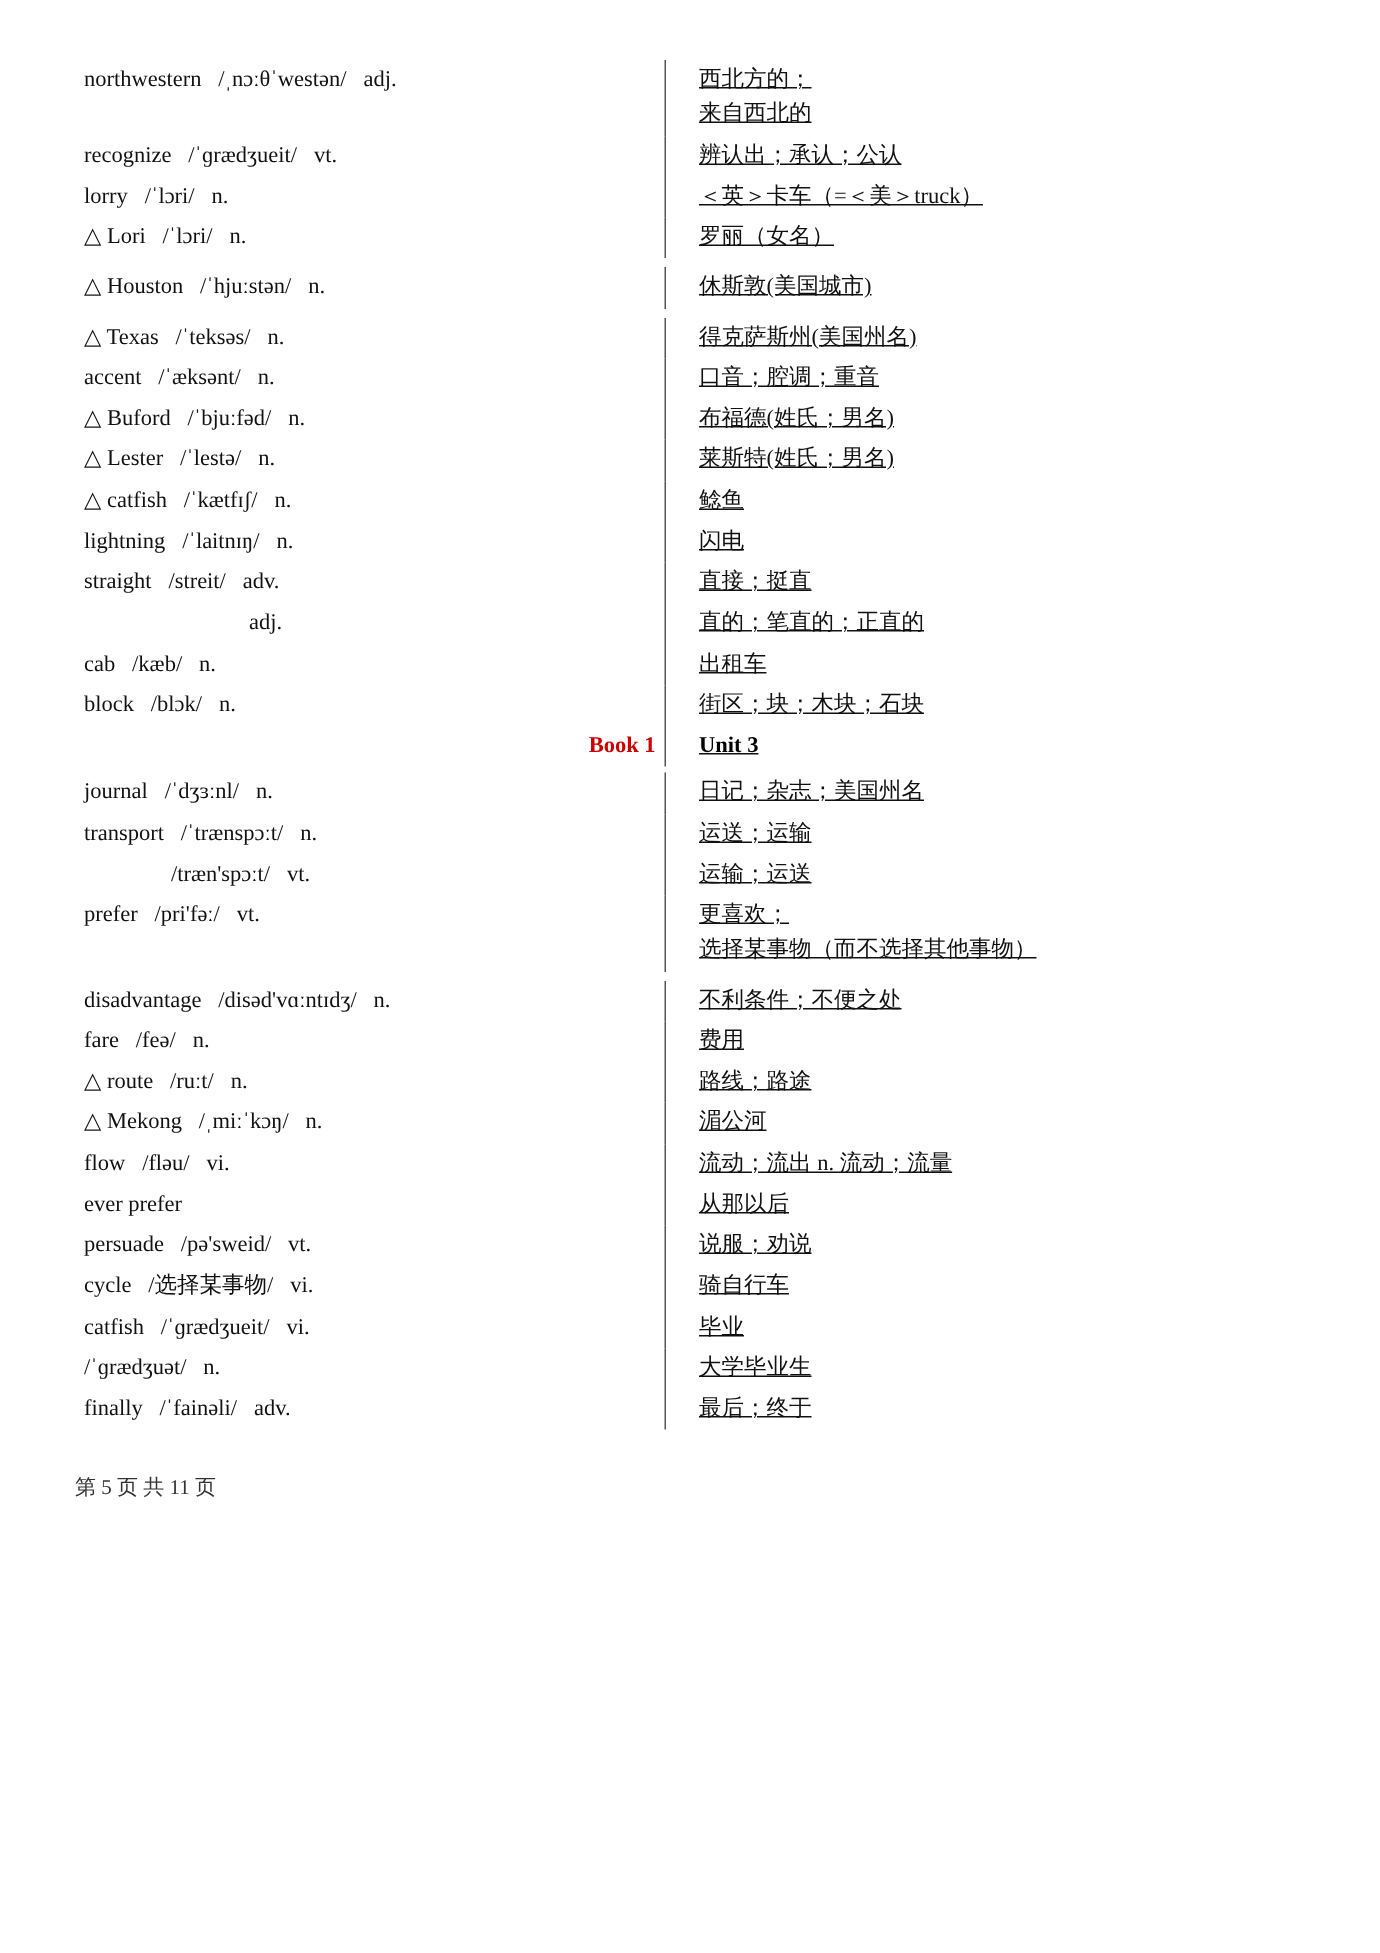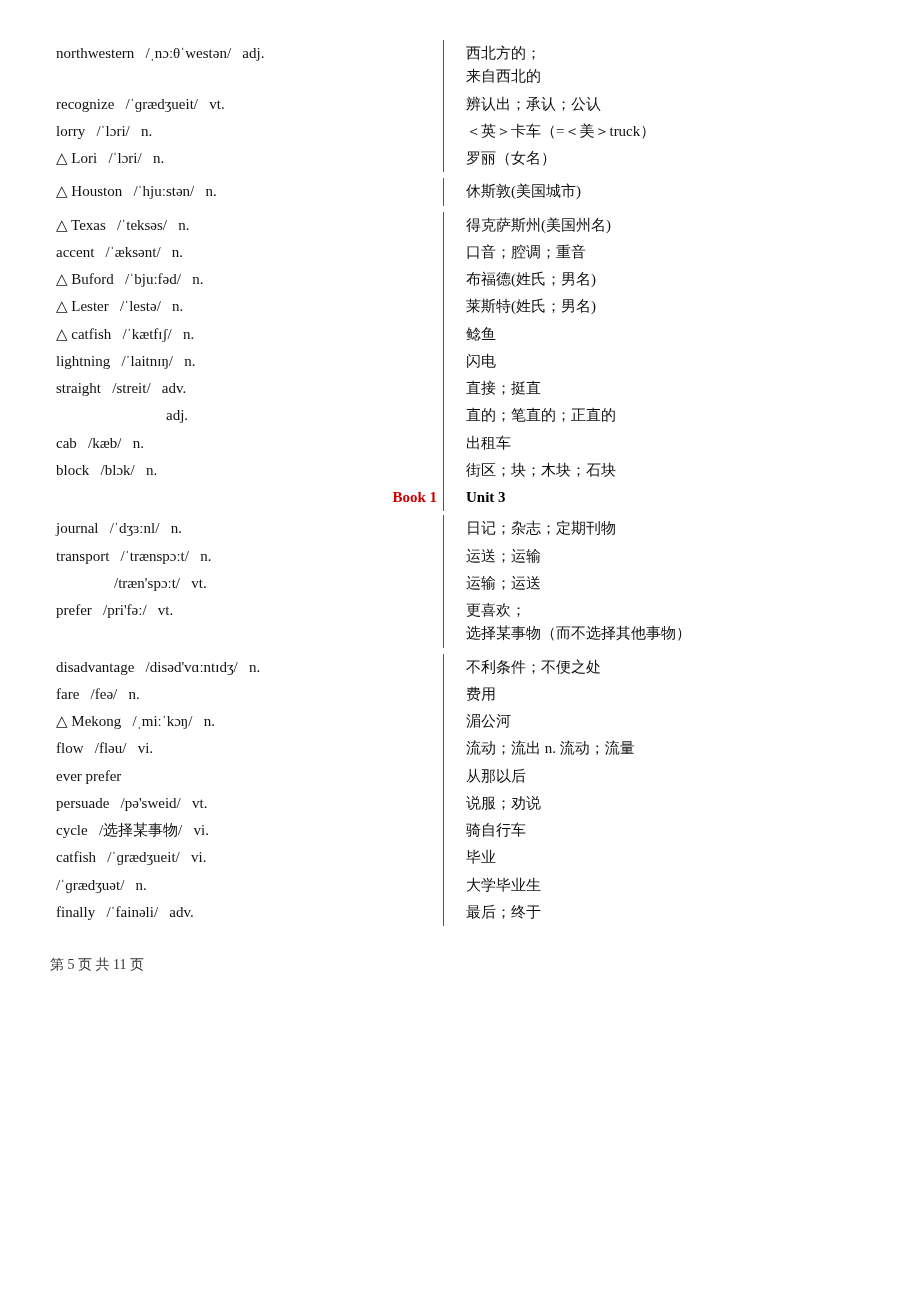--- a/index.html
+++ b/index.html
@@ -36,20 +36,21 @@
 
     .divider-col {
       width: 2px;
       border-left: 1px solid #555;
       padding: 0 0 0 0;
     }
 
     .right-col {
       width: 50%;
       padding-left: 14px;
+      text-decoration: underline;
     }
 
     .section-header {
       text-align: right;
       font-weight: bold;
       color: #000;
       padding-right: 8px;
       font-size: 15px;
     }
 
@@ -238,21 +239,21 @@
           <td colspan="3" style="height:4px;"></td>
         </tr>
 
       <tr>
         <td class="left-col">
           <span>journal</span>&nbsp;&nbsp;
           <span>/ˈdʒɜːnl/</span>&nbsp;&nbsp;
           <span>n.</span>
         </td>
         <td class="divider-col"></td>
-        <td class="right-col">日记；杂志；定期刊物</td>
+        <td class="right-col">日记；杂志；美国州名</td>
       </tr>
 
       <tr>
         <td class="left-col">
           <span>transport</span>&nbsp;&nbsp;
           <span>/ˈtrænspɔːt/</span>&nbsp;&nbsp;
           <span>n.</span>
         </td>
         <td class="divider-col"></td>
         <td class="right-col">运送；运输</td>
@@ -294,20 +295,29 @@
       <tr>
         <td class="left-col">
           <span>fare</span>&nbsp;&nbsp;
           <span>/feə/</span>&nbsp;&nbsp;
           <span>n.</span>
         </td>
         <td class="divider-col"></td>
         <td class="right-col">费用</td>
       </tr>
 
+      <tr>
+        <td class="left-col">
+          <span>△ </span><span>route</span>&nbsp;&nbsp;
+          <span>/ruːt/</span>&nbsp;&nbsp;
+          <span>n.</span>
+        </td>
+        <td class="divider-col"></td>
+        <td class="right-col">路线；路途</td>
+      </tr>
 
       <tr>
         <td class="left-col">
           <span>△ </span><span>Mekong</span>&nbsp;&nbsp;
           <span>/ˌmiːˈkɔŋ/</span>&nbsp;&nbsp;
           <span>n.</span>
         </td>
         <td class="divider-col"></td>
         <td class="right-col">湄公河</td>
       </tr>

